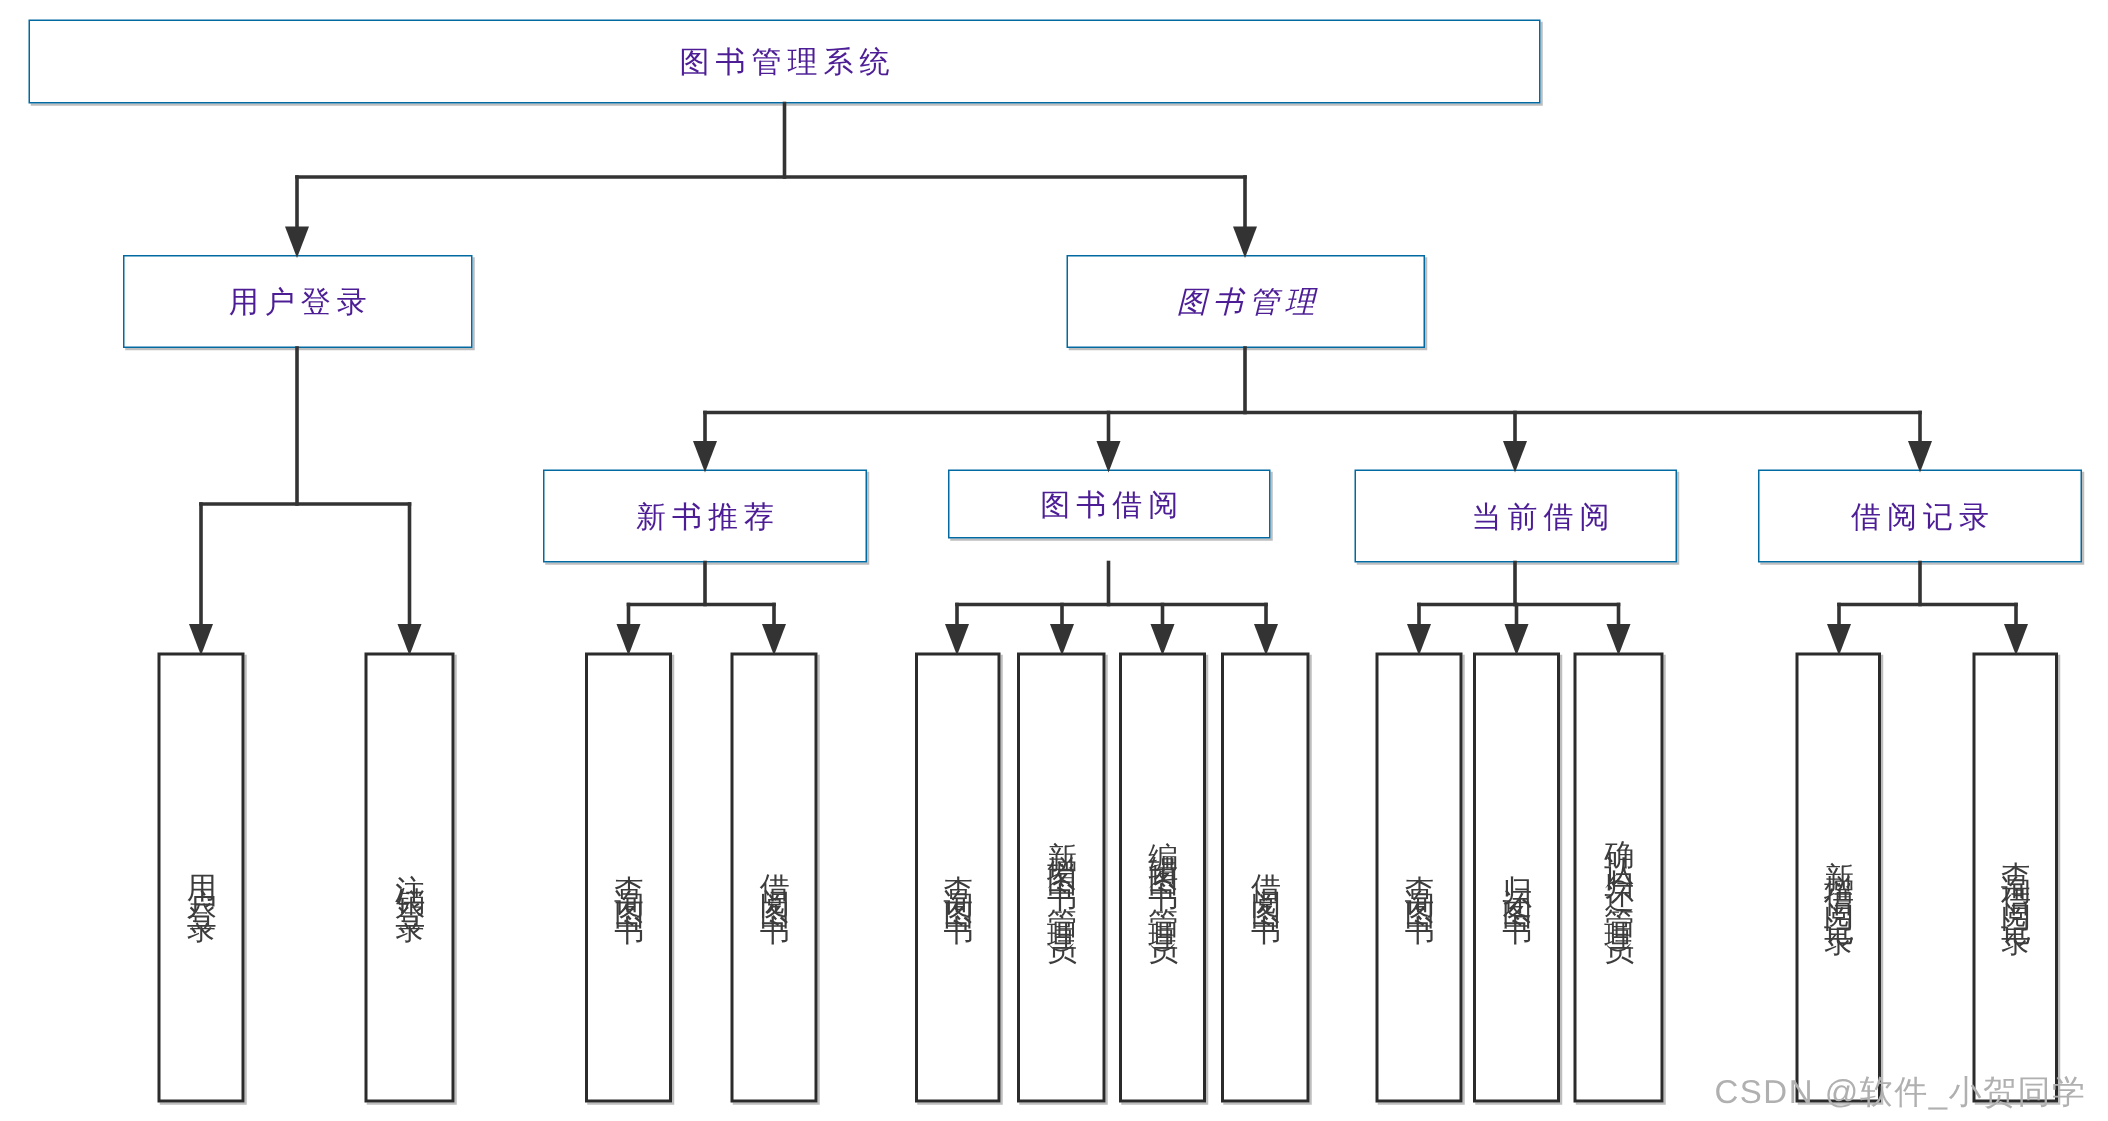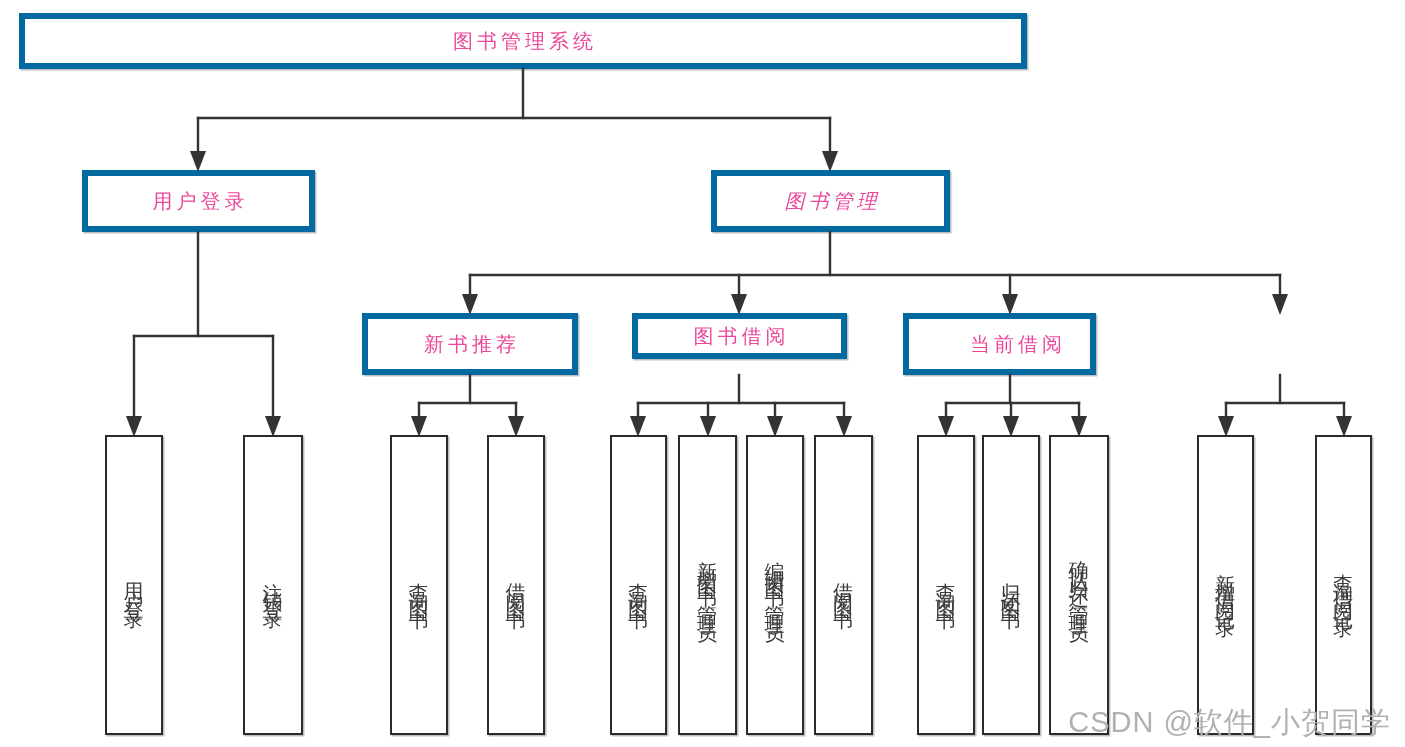--- a/index.html
+++ b/index.html
@@ -1,58 +1,59 @@
 <!DOCTYPE html>
 <html><head>
 <meta charset="utf-8">
 <style>
   html,body{margin:0;padding:0;background:#ffffff;}
   .canvas{
     position:relative;width:1405px;height:747px;background:#ffffff;
     font-family:"Liberation Sans","DejaVu Sans",sans-serif;overflow:hidden;
   }
   .hbox{
-    position:absolute;background:#ffffff;border:6px solid #0369a1;
+    position:absolute;background:#ffffff;border:1px solid #0369a1;
     box-shadow:1.5px 1.5px 0 rgba(70,70,70,.35);
     display:flex;align-items:center;justify-content:center;
-    font-size:20px;letter-spacing:4px;color:#ec4899;box-sizing:border-box;
+    font-size:20px;letter-spacing:4px;color:#4c1d95;box-sizing:border-box;
     text-indent:4px;
   }
   .vbox{
     position:absolute;background:#ffffff;border:2px solid #2b2b2b;
     box-shadow:1.5px 1.5px 0 rgba(70,70,70,.35);
     display:flex;align-items:center;justify-content:center;
     writing-mode:vertical-rl;text-orientation:upright;
     font-size:20px;letter-spacing:9px;color:#3c3c3c;box-sizing:border-box;
     line-height:1;
   }
   .connectors{
     position:absolute;left:0;top:0;width:1405px;height:747px;
     pointer-events:none;
   }
   .connectors line{stroke:#333333;stroke-width:2.4;stroke-linecap:square;}
   .connectors polygon{fill:#333333;stroke:none;}
   .watermark{
     position:absolute;right:14px;bottom:4px;
-    font-size:29px;color:#b0b0b0;letter-spacing:1px;z-index:5;
+    font-size:22px;color:#b0b0b0;letter-spacing:1px;z-index:5;
   }
 </style>
 </head>
 <body>
 
 <div class="canvas">
 
   <div class="hbox" style="left:19px;top:13px;width:1008px;height:56px;">图书管理系统</div>
 
   <div class="hbox" style="left:82px;top:170px;width:233px;height:62px;">用户登录</div>
   <div class="hbox" style="left:711px;top:170px;width:239px;height:62px;font-style:italic;">图书管理</div>
 
   <div class="hbox" style="left:362px;top:313px;width:216px;height:62px;">新书推荐</div>
   <div class="hbox" style="left:632px;top:313px;width:215px;height:46px;">图书借阅</div>
-  <div class="hbox" style="left:903px;top:313px;width:193px;height:62px;padding-left:33px;">当前借阅</div>
+  <div class="hbox" style="left:903px;top:313px;width:215px;height:62px;padding-left:33px;">当前借阅</div>
+  <div class="hbox" style="left:1172px;top:313px;width:216px;height:62px;">借阅记录</div>
 
   <div class="vbox" style="left:105px;top:435px;width:58px;height:300px;">用户登录</div>
   <div class="vbox" style="left:243px;top:435px;width:60px;height:300px;">注销登录</div>
 
   <div class="vbox" style="left:390px;top:435px;width:58px;height:300px;">查询图书</div>
   <div class="vbox" style="left:487px;top:435px;width:58px;height:300px;">借阅图书</div>
 
   <div class="vbox" style="left:610px;top:435px;width:57px;height:300px;">查询图书</div>
   <div class="vbox" style="left:678px;top:435px;width:59px;height:300px;">新增图书（管理员）</div>
   <div class="vbox" style="left:746px;top:435px;width:58px;height:300px;">编辑图书（管理员）</div>

